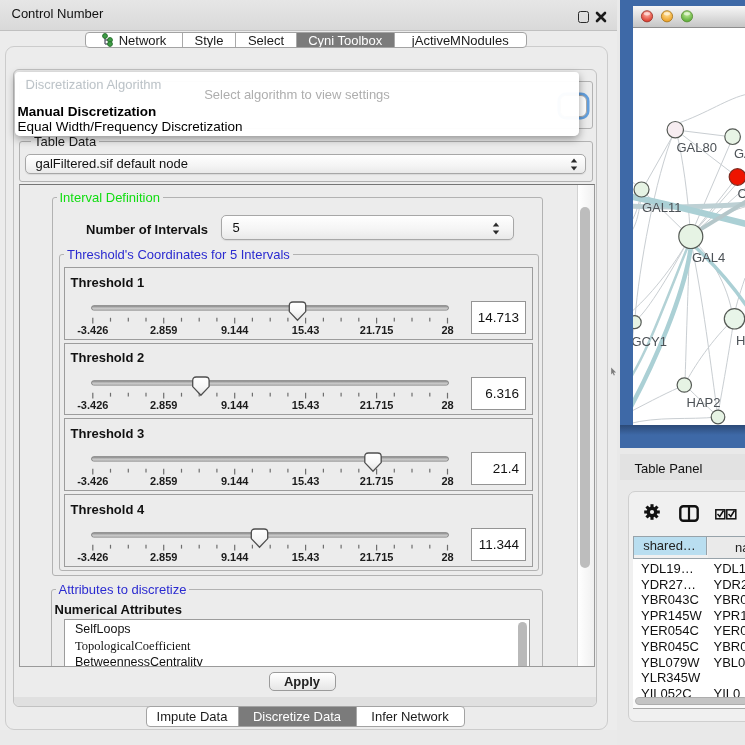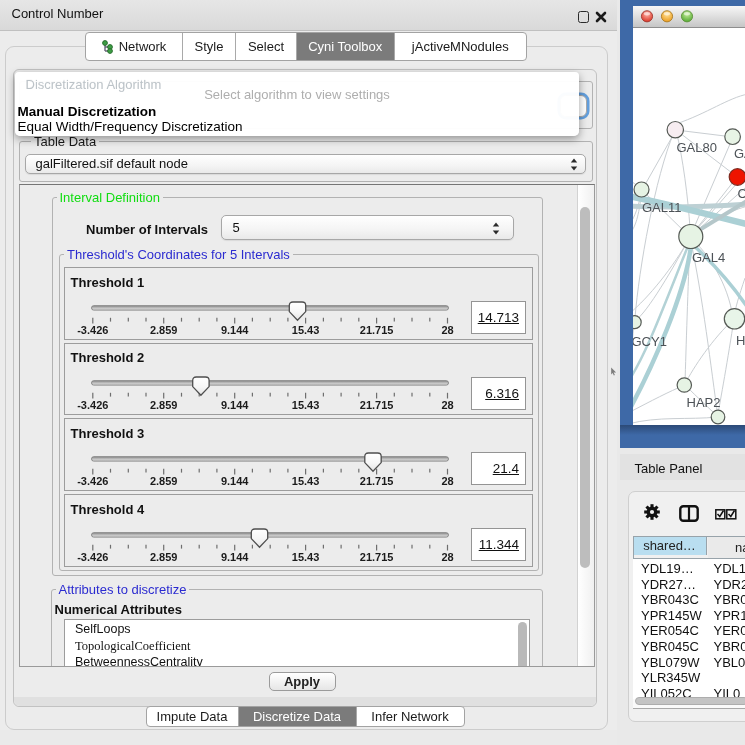--- a/index.html
+++ b/index.html
@@ -11,21 +11,21 @@
 .updn { position:absolute; width:8px; }
 .seg { display:flex; align-items:stretch; background:#ffffff; border:1px solid #a3a3a3; border-radius:4px; overflow:hidden; }
 .seg > div { display:flex; align-items:center; justify-content:center; font-size:13px; color:#1a1a1a; border-right:1px solid #a9a9a9; }
 .seg > div:last-child { border-right:none;border-radius:10px; }
 .seg > div.sel { background:#7b7b7b; color:#ffffff; }
 .grp { position:absolute; border:1px solid #b2b2b2; border-radius:3px; }
 .grplabel { position:absolute; background:#ececec; padding:0 3px; font-size:13px; line-height:13px; }
 .thbox { position:absolute; left:63.5px; width:469.5px; height:72.5px; border:1px solid #9c9c9c; background:#ececec; }
 .thlabel { position:absolute; left:6px; top:6.5px; font-size:13px; font-weight:bold; color:#111; }
 .thval { position:absolute; left:406.5px; top:33px; width:55px; height:33px; border:1px solid #949494; background:#ffffff;
-  font-size:13.5px; color:#111; text-align:right; padding-right:6px; line-height:31px;text-decoration:underline; }
+  font-size:13.5px; color:#111; text-align:right; padding-right:6px; line-height:31px; }
 </style></head>
 <body>
 <svg width="0" height="0" style="position:absolute">
     <defs>
 <linearGradient id="trg" x1="0" y1="0" x2="0" y2="1">
   <stop offset="0" stop-color="#8b8b8b"></stop>
         <stop offset="0.45" stop-color="#b9b9b9"></stop>
         <stop offset="1" stop-color="#e3e3e3"></stop>
 </linearGradient>
 <linearGradient id="thg" x1="0" y1="0" x2="0" y2="1">
@@ -39,21 +39,21 @@
 <div class="abs" style="left:0;top:0;width:617px;height:730px;background:#ececec;"></div>
 <div class="abs" style="left:4.5px;top:46px;width:603px;height:684px;border:1px solid #cccccc;border-radius:9px;background:#ececec;"></div>
 
 <div class="abs" style="left:0;top:0;width:617px;height:31px;background:linear-gradient(#e6e6e6,#d9d9d9);border-bottom:1px solid #c0c0c0;"></div>
 <div class="abs" style="left:11.5px;top:5.5px;font-size:13px;color:#111;">Control Number</div>
 <div class="abs" style="left:577.5px;top:10.5px;width:11px;height:12.5px;border:1.8px solid #2a2a2a;border-radius:2.5px;"></div>
 <svg class="abs" style="left:595px;top:10.5px" width="12" height="12">
     <path d="M2 2 L10 10 M10 2 L2 10" stroke="#1a1a1a" stroke-width="2.6" stroke-linecap="round"></path>
   </svg>
 
-<div class="seg abs" style="left:85px;top:32px;height:29px;">
+<div class="seg abs" style="left:85px;top:32px;height:16px;">
   <div style="width:97px;"><svg width="12" height="14" viewBox="0 0 12 14" style="margin-right:5px">
         <path d="M3 4 L3 11 M3 7 L7 7 M3 11 L7 11" stroke="#667" stroke-width="1.4" fill="none"></path>
         <circle cx="3" cy="3" r="2.4" fill="#3d9e44" stroke="#2a7030"></circle>
         <circle cx="8" cy="7" r="2.4" fill="#3d9e44" stroke="#2a7030"></circle>
         <circle cx="8" cy="11" r="2.4" fill="#3d9e44" stroke="#2a7030"></circle>
       </svg>Network</div>
   <div style="width:53px;">Style</div>
   <div style="width:61px;">Select</div>
   <div class="sel" style="width:97.5px;">Cyni Toolbox</div>
   <div style="width:131.5px;">jActiveMNodules</div>

